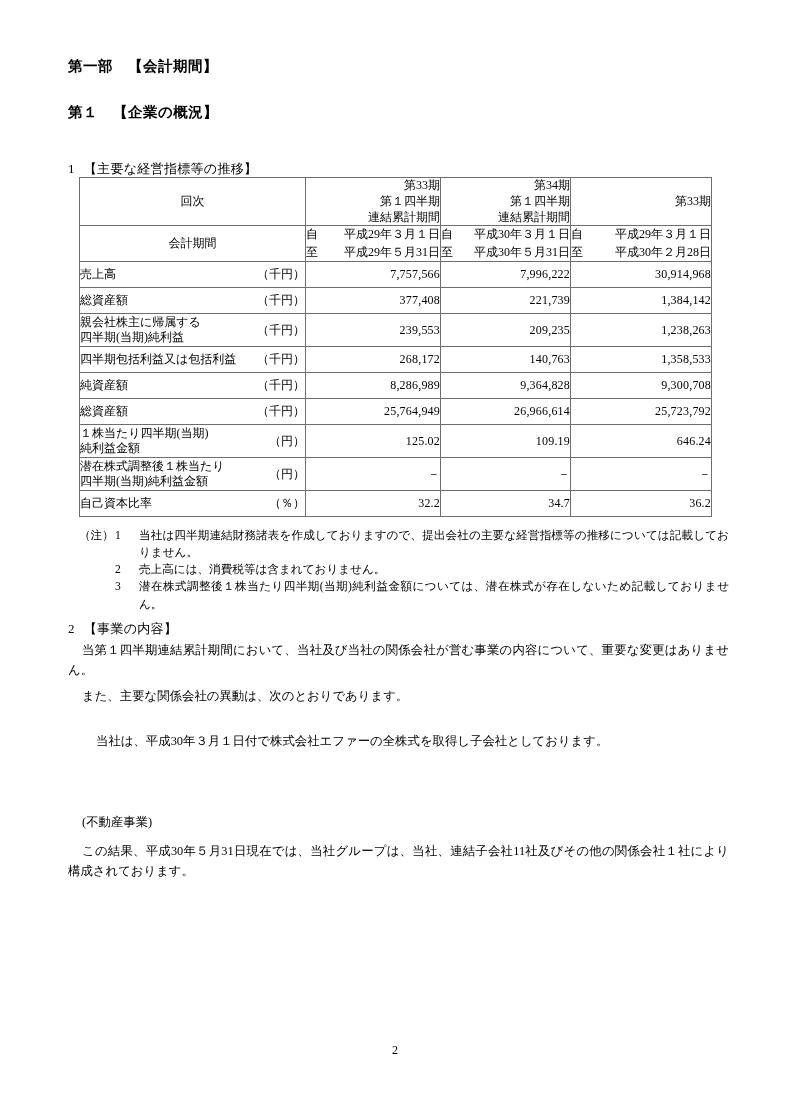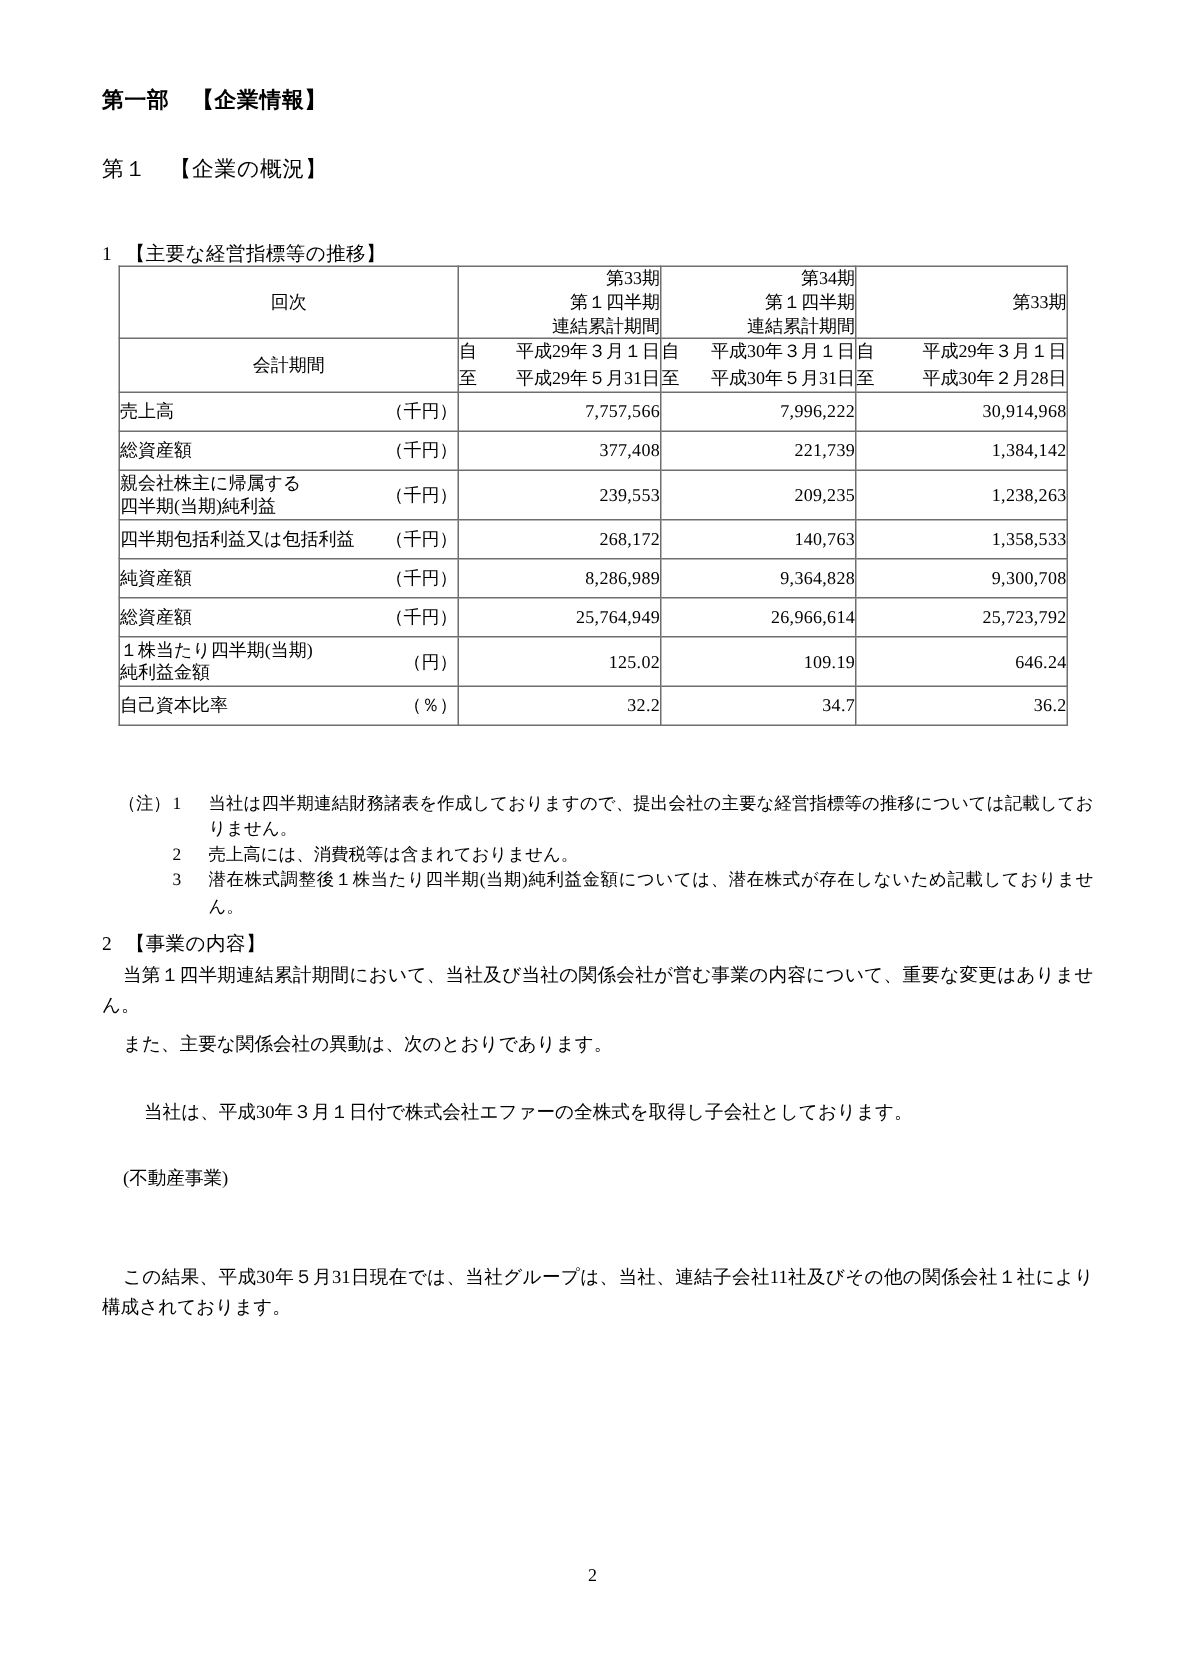--- a/index.html
+++ b/index.html
@@ -30,21 +30,21 @@
     top: 57px;
     font-size: 14.5px;
     font-weight: bold;
     letter-spacing: 0.5px;
   }
   .h-sec {
     position: absolute;
     left: 68px;
     top: 103px;
     font-size: 14.5px;
-    font-weight: normal;
+    font-weight: bold;
     letter-spacing: 0.5px;
   }
   .h-sub {
     position: absolute;
     left: 68px;
     top: 160px;
     font-size: 13px;
     letter-spacing: 0.3px;
   }
   .h-sub .num { margin-right: 9px; }
@@ -177,40 +177,40 @@
     line-height: 1.62;
     text-align: justify;
     text-justify: inter-ideograph;
   }
   .ind1 { text-indent: 14px; }
 
   .p1 { top: 640px; }
   .p2 { top: 686px; }
   .p3 { top: 709px; }
   .p4 { top: 731px; }
-  .p5 { top: 775px; font-family: Liberation Serif, serif; }
+  .p5 { top: 812px; font-family: Liberation Serif, serif; }
   .p6 { top: 797px; }
   .p7 { top: 841px; }
 
   
   .pageno {
     position: absolute;
     left: 0;
     top: 1043px;
     width: 790px;
     text-align: center;
     font-size: 12px;
   }
 </style>
 </head>
 <body>
 
 <div class="page">
 
-  <div class="h-part">第一部　【企業情報】</div>
+  <div class="h-part">第一部　【会計期間】</div>
 
   <div class="h-sec">第１　【企業の概況】</div>
 
   <div class="h-sub">
     <span class="num">1</span><span>【主要な経営指標等の推移】</span>
   </div>
 
   <div class="tbl-wrap">
     <table class="metrics">
       <colgroup>
@@ -354,20 +354,34 @@
                 <span>純利益金額</span>
               </span>
               <span class="lbl-unit">（円）</span>
             </div>
           </td>
           <td class="val-cell">125.02</td>
           <td class="val-cell">109.19</td>
           <td class="val-cell">646.24</td>
         </tr>
 
+        <tr class="r-tall">
+          <td class="lbl-cell">
+            <div class="lbl-flex">
+              <span class="lbl-text">
+                <span>潜在株式調整後１株当たり</span><br>
+                <span>四半期(当期)純利益金額</span>
+              </span>
+              <span class="lbl-unit">（円）</span>
+            </div>
+          </td>
+          <td class="val-cell">－</td>
+          <td class="val-cell">－</td>
+          <td class="val-cell">－</td>
+        </tr>
 
         <tr class="r-norm">
           <td class="lbl-cell">
             <div class="lbl-flex">
               <span class="lbl-text">自己資本比率</span>
               <span class="lbl-unit">（％）</span>
             </div>
           </td>
           <td class="val-cell">32.2</td>
           <td class="val-cell">34.7</td>

